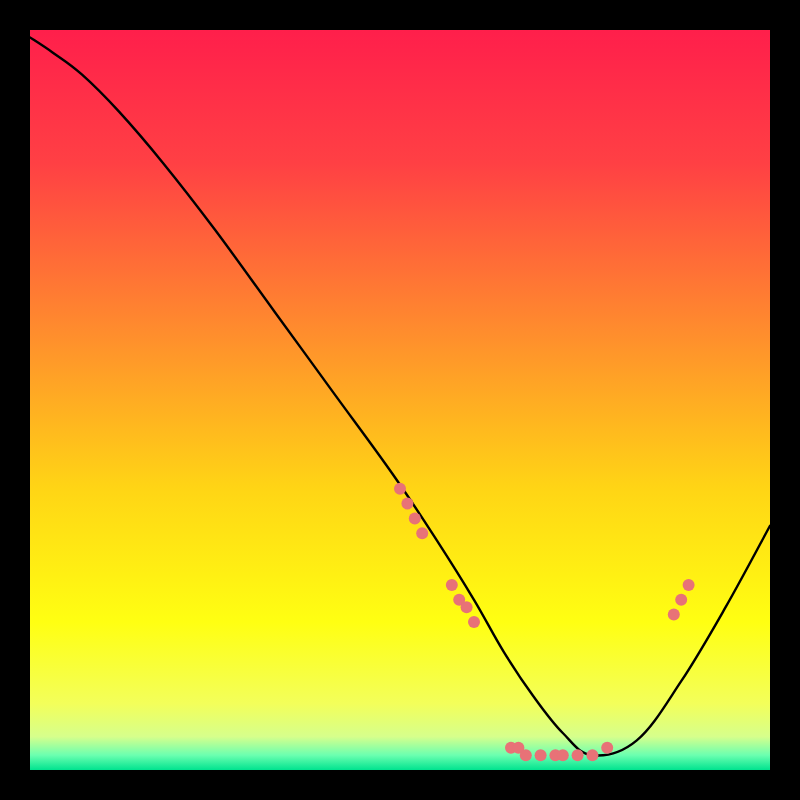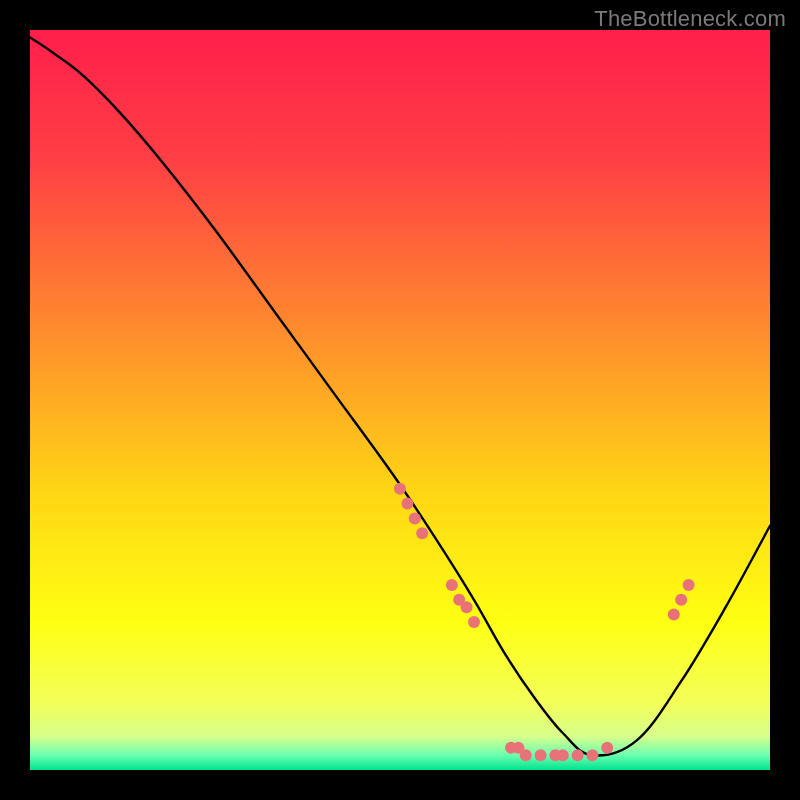--- a/index.html
+++ b/index.html
@@ -35,21 +35,20 @@
     height: 740px;
   }
   .plot svg {
     display: block;
   }
 </style>
 </head>
 <body>
 
 <div class="frame">
-  <div class="watermark">TheBottleneck.com</div>
 
   <div class="plot">
     <svg id="chart-svg" viewBox="0 0 740 740" width="740" height="740" preserveAspectRatio="none">
       <defs>
         <linearGradient id="bg-grad" x1="0" y1="0" x2="0" y2="1">
             <stop offset="0.00%" stop-color="#ff1f4b"></stop>
             <stop offset="18.00%" stop-color="#ff4044"></stop>
             <stop offset="40.00%" stop-color="#ff8a2e"></stop>
             <stop offset="62.00%" stop-color="#ffd515"></stop>
             <stop offset="80.00%" stop-color="#ffff12"></stop>

